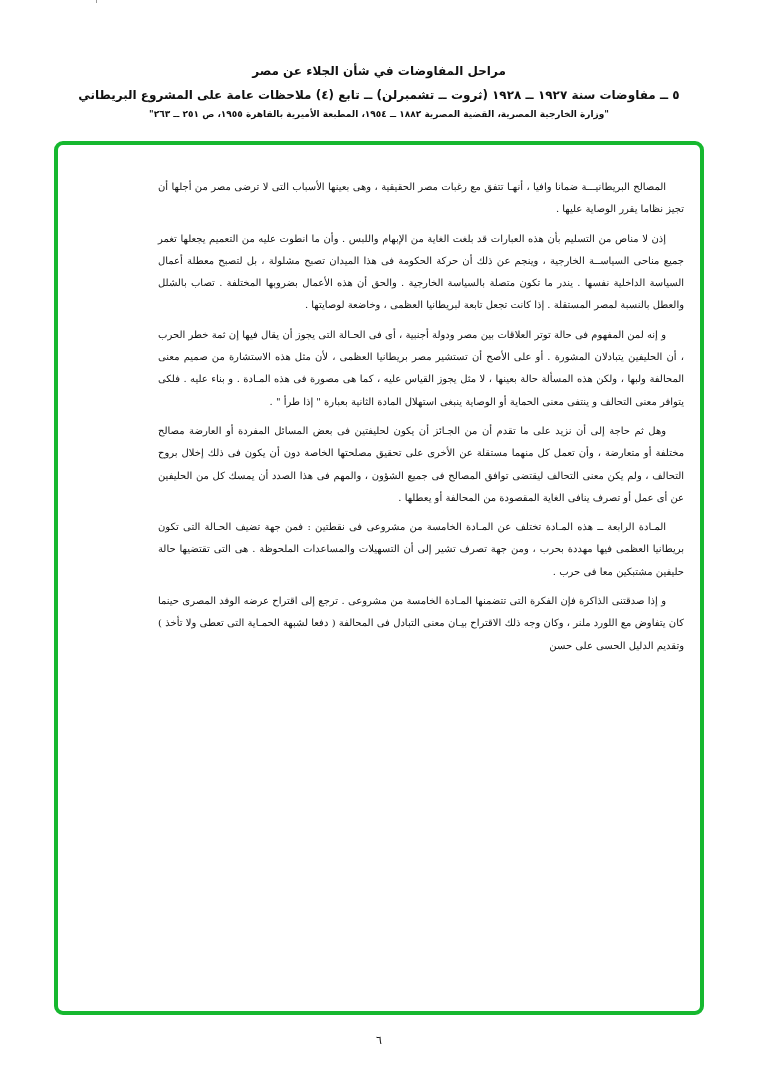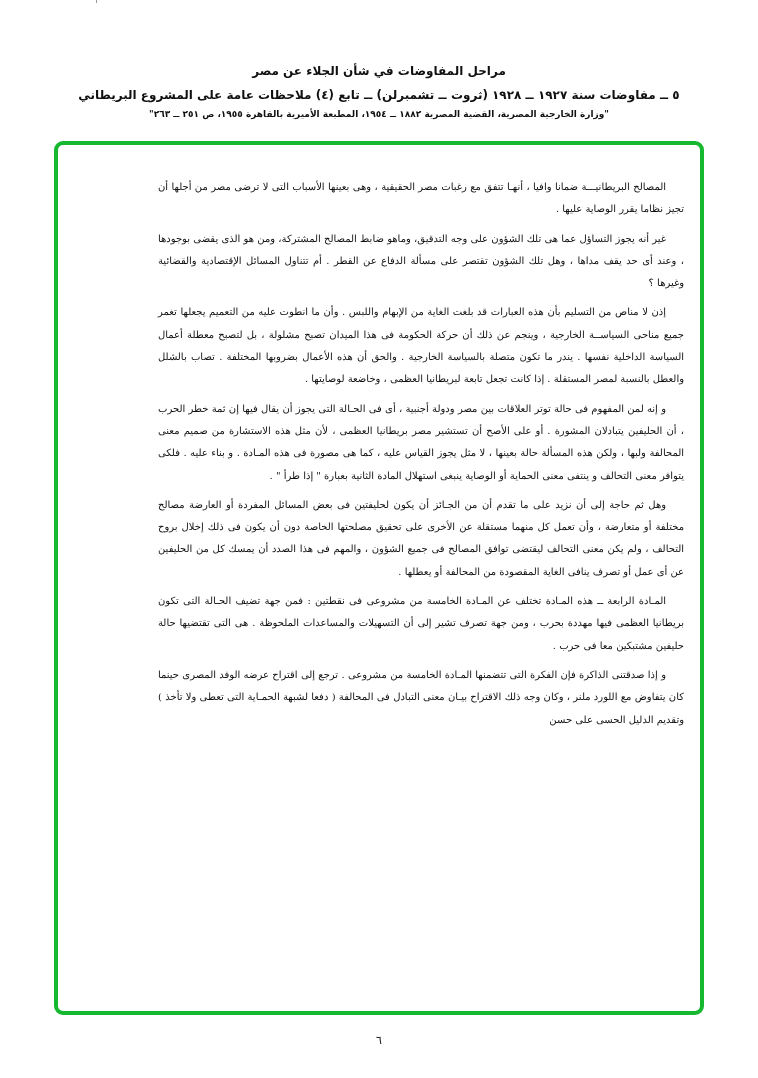--- a/index.html
+++ b/index.html
@@ -26,21 +26,20 @@
 <div class="tick"></div>
 
 <div class="hdr hdr-title">مراحل المفاوضات في شأن الجلاء عن مصر</div>
 <div class="hdr hdr-sub">٥ ــ مفاوضات سنة ١٩٢٧ ــ ١٩٢٨ (ثروت ــ تشمبرلن) ــ تابع (٤) ملاحظات عامة على المشروع البريطاني</div>
 <div class="hdr hdr-cite">"وزارة الخارجية المصرية، القضية المصرية ١٨٨٢ ــ ١٩٥٤، المطبعة الأميرية بالقاهرة ١٩٥٥، ص ٢٥١ ــ ٢٦٣"</div>
 
 <div class="frame" style="border-color: rgb(22, 184, 47);"></div>
 
 <div class="body">
   <p class="para ind">المصالح البريطانيـــة ضمانا وافيا ، أنهـا تتفق مع رغبات مصر الحقيقية ، وهى بعينها الأسباب التى لا ترضى مصر من أجلها أن تجيز نظاما يقرر الوصاية عليها .</p>
-  <p class="para ind">غير أنه يجوز التساؤل عما هى تلك الشؤون على وجه التدقيق، وماهو ضابط المصالح المشتركة، ومن هو الذى يقضى بوجودها ، وعند أى حد يقف مداها ، وهل تلك الشؤون تقتصر على مسألة الدفاع عن القطر . أم تتناول المسائل الإقتصادية والقضائية وغيرها ؟</p>
   <p class="para ind">إذن لا مناص من التسليم بأن هذه العبارات قد بلغت الغاية من الإبهام واللبس . وأن ما انطوت عليه من التعميم يجعلها تغمر جميع مناحى السياســة الخارجية ، وينجم عن ذلك أن حركة الحكومة فى هذا الميدان تصبح مشلولة ، بل لتصبح معطلة أعمال السياسة الداخلية نفسها . يندر ما تكون متصلة بالسياسة الخارجية . والحق أن هذه الأعمال بضروبها المختلفة . تصاب بالشلل والعطل بالنسبة لمصر المستقلة . إذا كانت تجعل تابعة لبريطانيا العظمى ، وخاضعة لوصايتها .</p>
   <p class="para ind">و إنه لمن المفهوم فى حالة توتر العلاقات بين مصر ودولة أجنبية ، أى فى الحـالة التى يجوز أن يقال فيها إن ثمة خطر الحرب ، أن الحليفين يتبادلان المشورة . أو على الأصح أن تستشير مصر بريطانيا العظمى ، لأن مثل هذه الاستشارة من صميم معنى المحالفة ولبها ، ولكن هذه المسألة حالة بعينها ، لا مثل يجوز القياس عليه ، كما هى مصورة فى هذه المـادة . و بناء عليه . فلكى يتوافر معنى التحالف و ينتفى معنى الحماية أو الوصاية ينبغى استهلال المادة الثانية بعبارة " إذا طرأ " .</p>
   <p class="para ind">وهل ثم حاجة إلى أن نزيد على ما تقدم أن من الجـائز أن يكون لحليفتين فى بعض المسائل المفردة أو العارضة مصالح مختلفة أو متعارضة ، وأن تعمل كل منهما مستقلة عن الأخرى على تحقيق مصلحتها الخاصة دون أن يكون فى ذلك إخلال بروح التحالف ، ولم يكن معنى التحالف ليقتضى توافق المصالح فى جميع الشؤون ، والمهم فى هذا الصدد أن يمسك كل من الحليفين عن أى عمل أو تصرف ينافى الغاية المقصودة من المحالفة أو يعطلها .</p>
   <p class="para ind">المـادة الرابعة ــ هذه المـادة تختلف عن المـادة الخامسة من مشروعى فى نقطتين : فمن جهة تضيف الحـالة التى تكون بريطانيا العظمى فيها مهددة بحرب ، ومن جهة تصرف تشير إلى أن التسهيلات والمساعدات الملحوظة . هى التى تقتضيها حالة حليفين مشتبكين معا فى حرب .</p>
   <p class="para ind">و إذا صدقتنى الذاكرة فإن الفكرة التى تتضمنها المـادة الخامسة من مشروعى . ترجع إلى اقتراح عرضه الوفد المصرى حينما كان يتفاوض مع اللورد ملنر ، وكان وجه ذلك الاقتراح بيـان معنى التبادل فى المحالفة ( دفعا لشبهة الحمـاية التى تعطى ولا تأخذ ) وتقديم الدليل الحسى على حسن</p>
 </div>
 
 <div class="pageno">٦</div>
 
 </body></html>

